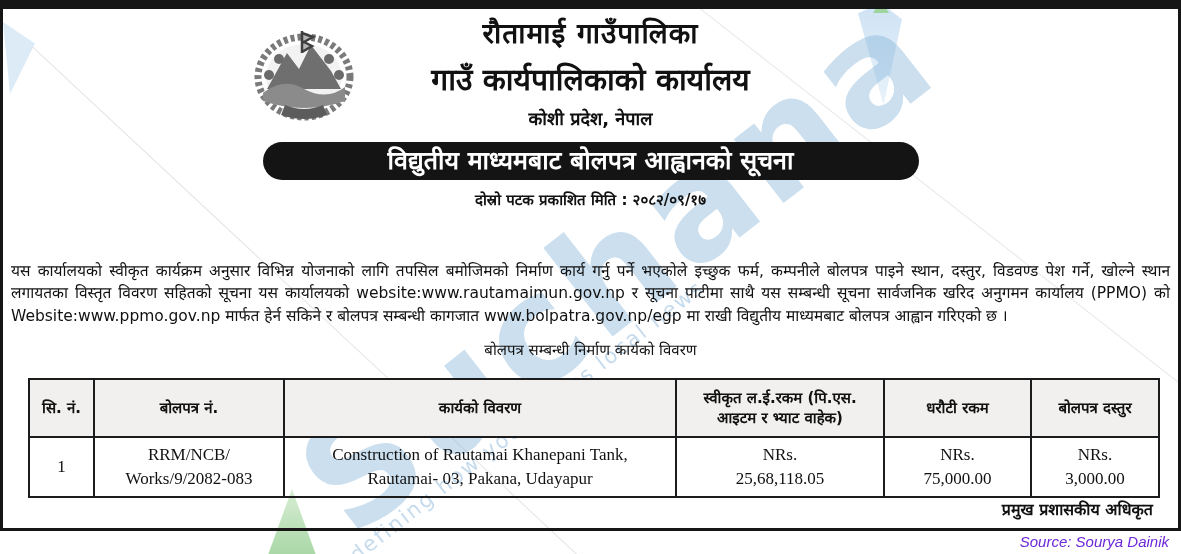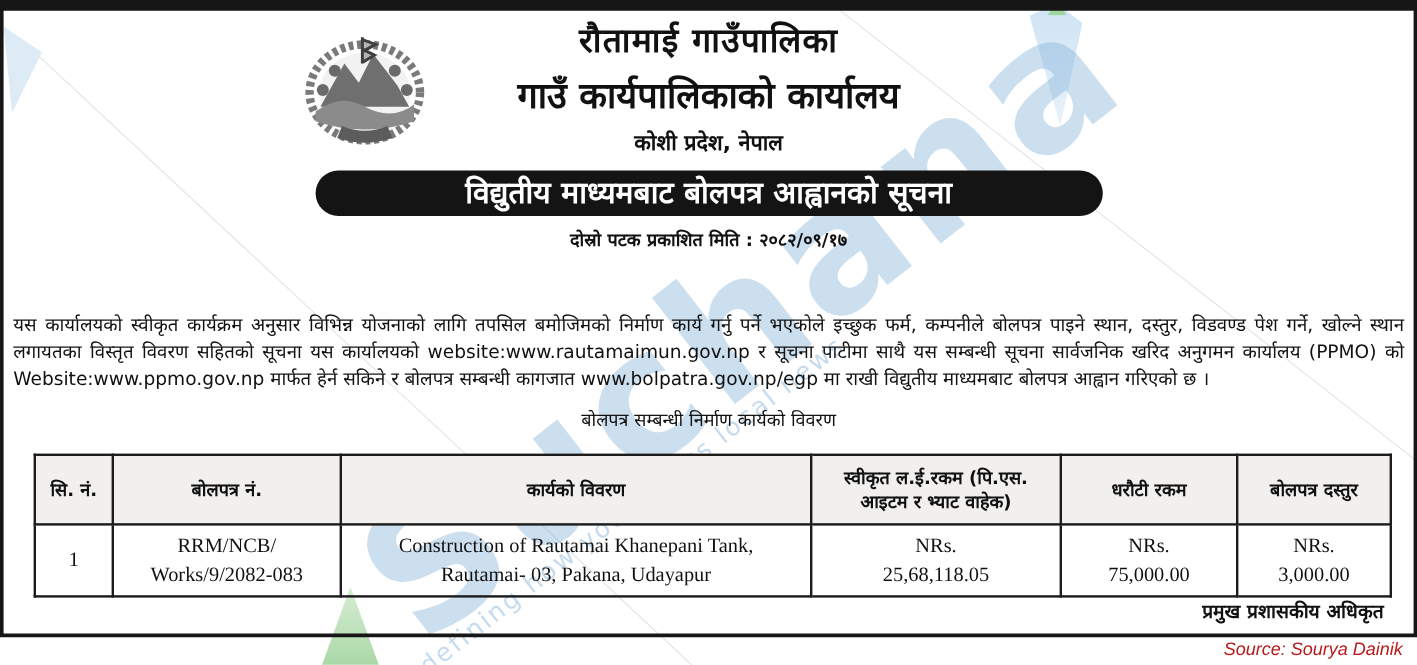--- a/index.html
+++ b/index.html
@@ -91,21 +91,21 @@
   .col-sn{width:65px;} .col-bid{width:190px;} .col-work{width:392px;}
   .col-cost{width:208px;} .col-dep{width:147px;} .col-fee{width:128px;}
 
   .signature {
     position:absolute; right:25px; top:489px;
     font-size:16px; font-weight:bold;
   }
 
   .source-line {
     position:absolute; right:12px; top:533px; z-index:1;
-    font-size:15px; font-style:italic; color:#b91c1c;
+    font-size:15px; font-style:italic; color:#6d28d9;
     font-family:"Liberation Sans","DejaVu Sans",sans-serif;
   }
 </style>
 </head>
 <body>
 
 <div class="page">
 
   <div class="wm-layer">
     <div class="crease1"></div>

